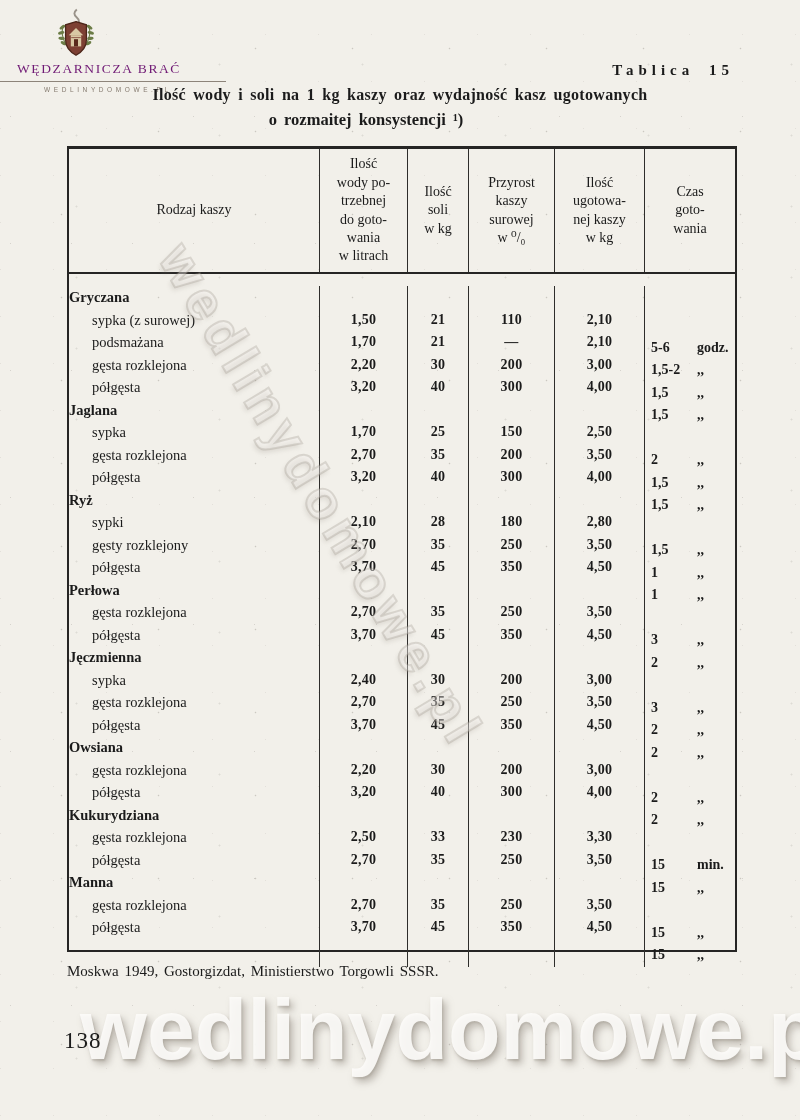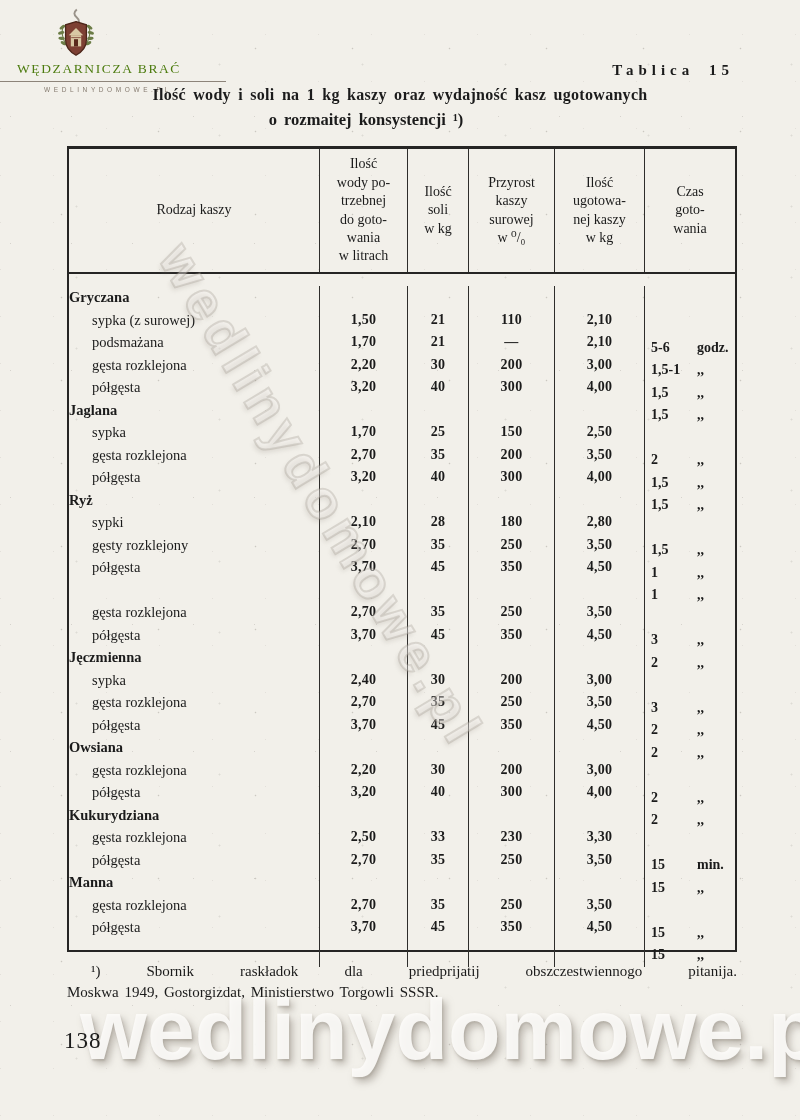--- a/index.html
+++ b/index.html
@@ -15,21 +15,21 @@
       radial-gradient(circle, rgba(45,38,30,.08) .4px, transparent .9px);
     background-size:97px 83px,61px 127px,143px 71px,53px 47px;
     background-position:13px 7px,41px 53px,5px 29px,27px 11px;
   }
   .abs{position:absolute;}
 
   
   .logo-wrap{left:0;top:0;width:240px;height:100px;z-index:3;}
   .crest{position:absolute;left:50px;top:8px;width:52px;height:56px;}
   .brand-name{position:absolute;left:17px;top:61px;font-size:13.5px;letter-spacing:1.6px;
-    color:#4d7c0f;font-weight:normal;white-space:nowrap;}
+    color:#701a75;font-weight:normal;white-space:nowrap;}
   .brand-rule{position:absolute;left:0;top:81px;width:226px;height:1px;background:#8d847a;}
   .brand-sub{position:absolute;left:44px;top:86px;font-size:6.5px;letter-spacing:3.6px;
     color:#857a6f;font-family:"Liberation Sans",sans-serif;white-space:nowrap;}
 
   
   .tablica{right:66px;top:62px;font-size:15px;font-weight:bold;letter-spacing:5px;word-spacing:6px;
     white-space:nowrap;z-index:3;text-align:right;}
   .title1{left:0;top:86px;width:800px;text-align:center;font-size:16px;font-weight:bold;
     word-spacing:3px;letter-spacing:.3px;z-index:3;}
   .title2{left:0;top:110px;width:732px;text-align:center;font-size:16.5px;font-weight:bold;
@@ -151,21 +151,21 @@
         <div class="c num">110</div>
         <div class="c num">2,10</div>
         <div class="c czas"><span class="czv">5-6</span><span class="czu">godz.</span></div>
       </div>
       <div class="trow">
         <div class="c c1 lbl">podsmażana</div>
         <div class="c num">1,70</div>
         <div class="c num">21</div>
         <div class="c num">—</div>
         <div class="c num">2,10</div>
-        <div class="c czas"><span class="czv">1,5-1</span><span class="czu">,,</span></div>
+        <div class="c czas"><span class="czv">1,5-2</span><span class="czu">,,</span></div>
       </div>
       <div class="trow">
         <div class="c c1 lbl">gęsta rozklejona</div>
         <div class="c num">2,20</div>
         <div class="c num">30</div>
         <div class="c num">200</div>
         <div class="c num">3,00</div>
         <div class="c czas"><span class="czv">1,5</span><span class="czu">,,</span></div>
       </div>
       <div class="trow">
@@ -234,20 +234,21 @@
       </div>
       <div class="trow">
         <div class="c c1 lbl">półgęsta</div>
         <div class="c num">3,70</div>
         <div class="c num">45</div>
         <div class="c num">350</div>
         <div class="c num">4,50</div>
         <div class="c czas"><span class="czv">1</span><span class="czu">,,</span></div>
       </div>
       <div class="trow">
+        <div class="c c1 sec">Perłowa</div>
         <div class="c"></div>
         <div class="c"></div>
         <div class="c"></div>
         <div class="c"></div>
         <div class="c"></div>
       </div>
       <div class="trow">
         <div class="c c1 lbl">gęsta rozklejona</div>
         <div class="c num">2,70</div>
         <div class="c num">35</div>
@@ -364,19 +365,18 @@
         <div class="c num">3,70</div>
         <div class="c num">45</div>
         <div class="c num">350</div>
         <div class="c num">4,50</div>
         <div class="c czas"><span class="czv">15</span><span class="czu">,,</span></div>
       </div>
     </div>
 </div>
 
 <div class="abs footnote">
-  <div class="fn1">¹) Sbornik raskładok dla priedprijatij obszczestwiennogo pitanija.</div>
   <div class="fn2">Moskwa 1949, Gostorgizdat, Ministierstwo Torgowli SSSR.</div>
 </div>
 <div class="abs pagenum">138</div>
 
 <div class="abs wm-diag">wedlinydomowe.pl</div>
 <div class="abs wm-bottom">wedlinydomowe.pl</div>
 
 </body></html>

